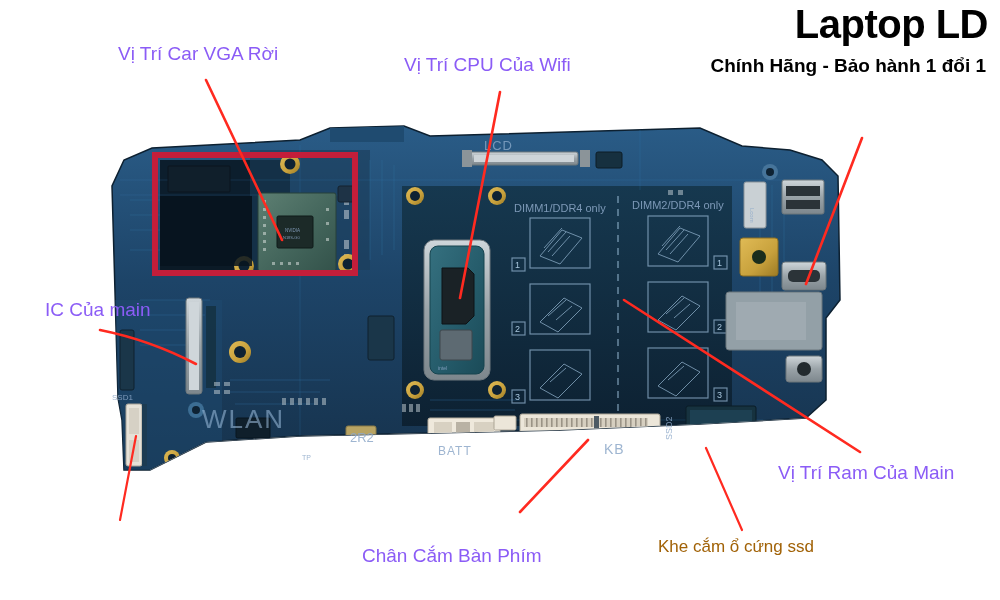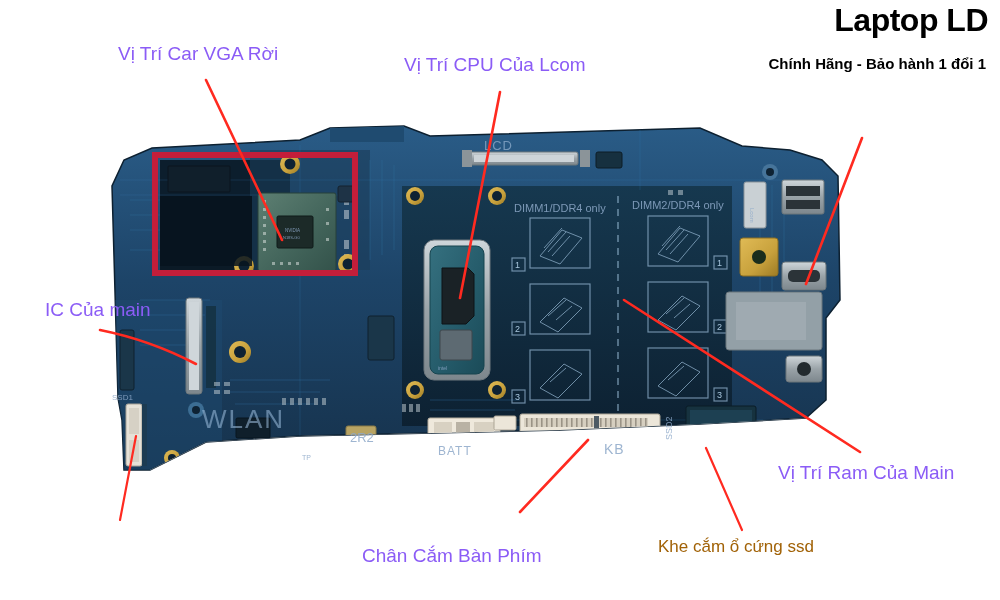--- a/index.html
+++ b/index.html
@@ -8,26 +8,26 @@
     background:#ffffff;
     font-family:"Liberation Sans", sans-serif;
     overflow:hidden;
     position:relative;
   }
   #stage { position:relative; width:1000px; height:600px; }
 
   
   .brand-title {
     position:absolute; right:12px; top:4px;
-    font-size:32px; font-weight:bold; color:#000;
+    font-size:40px; font-weight:bold; color:#000;
     letter-spacing:-0.5px; line-height:1;
   }
   .brand-sub {
     position:absolute; right:14px; top:55px;
-    font-size:15px; font-weight:bold; color:#000;
+    font-size:19px; font-weight:bold; color:#000;
     white-space:nowrap;
   }
 
   
   .callout {
     position:absolute;
     font-size:19px;
     color:#8b5cf6;
     white-space:nowrap;
     line-height:1.1;
@@ -425,21 +425,21 @@
     <line class="lead" x1="862" y1="138" x2="806" y2="284"></line>
     <path class="lead" d="M100,330 Q150,340 196,364"></path>
     <line class="lead" x1="860" y1="452" x2="624" y2="300"></line>
     <line class="lead" x1="520" y1="512" x2="588" y2="440"></line>
     <line class="lead-thin" x1="120" y1="520" x2="136" y2="436"></line>
     <line class="lead-thin" x1="742" y1="530" x2="706" y2="448"></line>
   </svg>
 
   <div class="callout" style="left:118px; top:44px;">Vị Trí Car VGA Rời</div>
 
-  <div class="callout" style="left:404px; top:55px;">Vị Trí CPU Của Lcom</div>
+  <div class="callout" style="left:404px; top:55px;">Vị Trí CPU Của Wifi</div>
 
 
   <div class="callout" style="left:0px; top:300px;margin-left:45px;">IC Của main</div>
 
   <div class="callout" style="left:778px; top:463px;">Vị Trí Ram Của Main</div>
 
   <div class="callout" style="left:362px; top:546px;">Chân Cắm Bàn Phím</div>
 
 
   <div class="callout small" style="left:658px; top:538px;">Khe cắm ổ cứng ssd</div>

